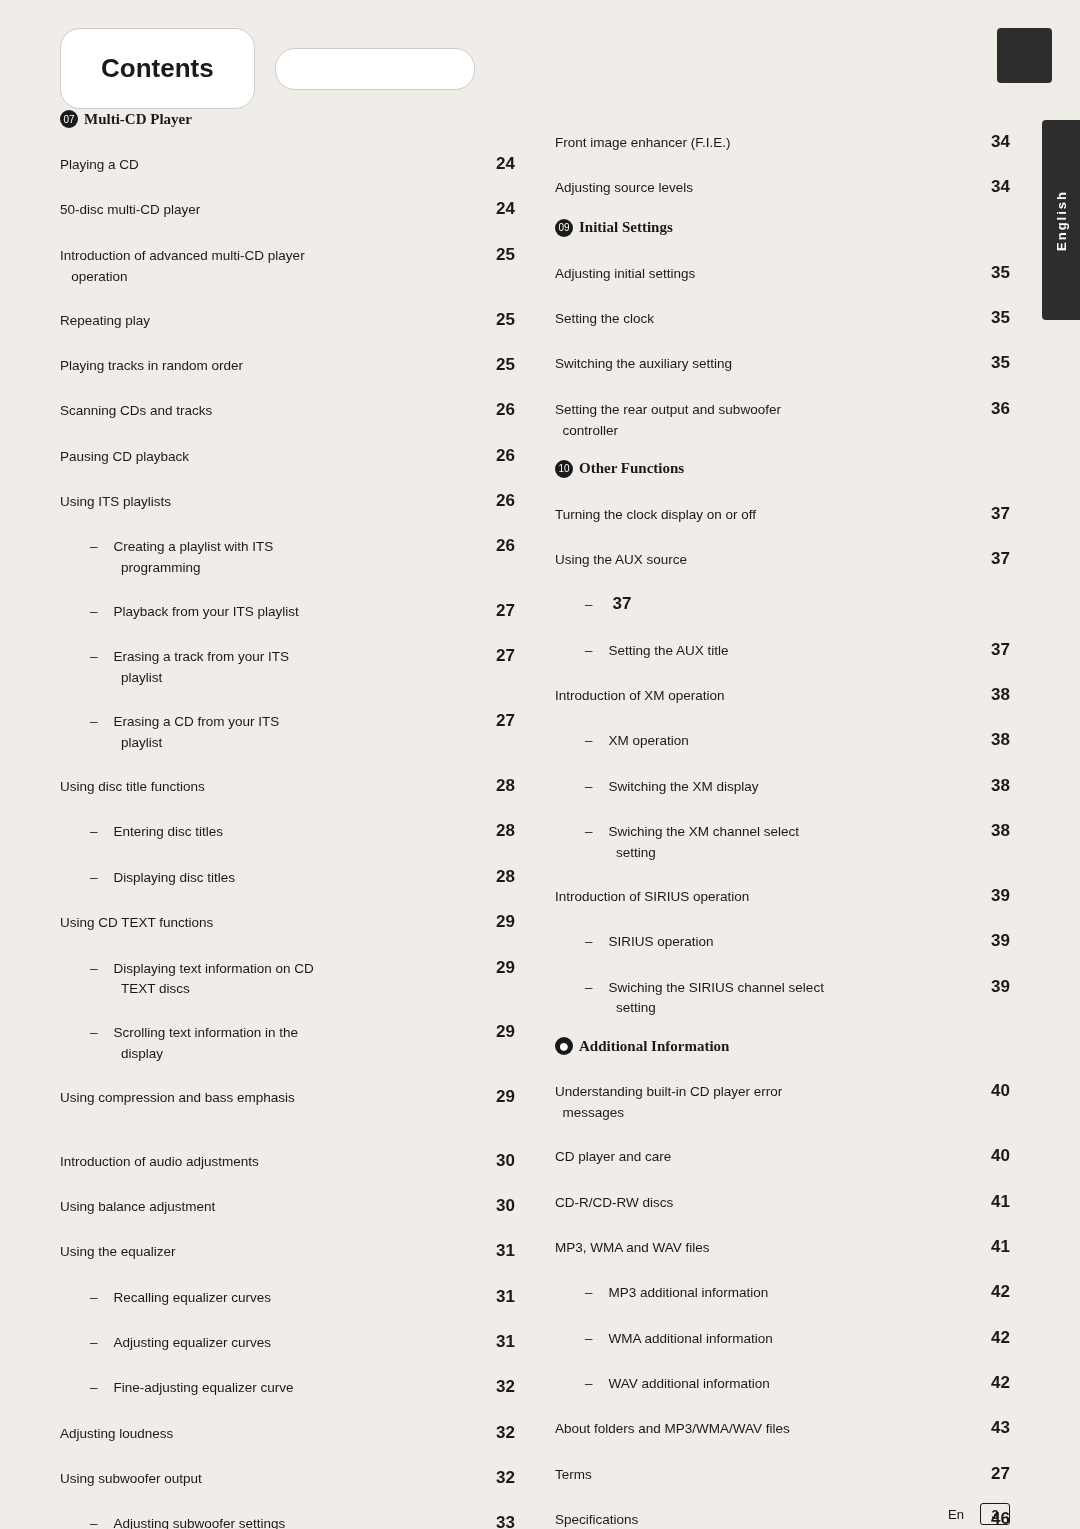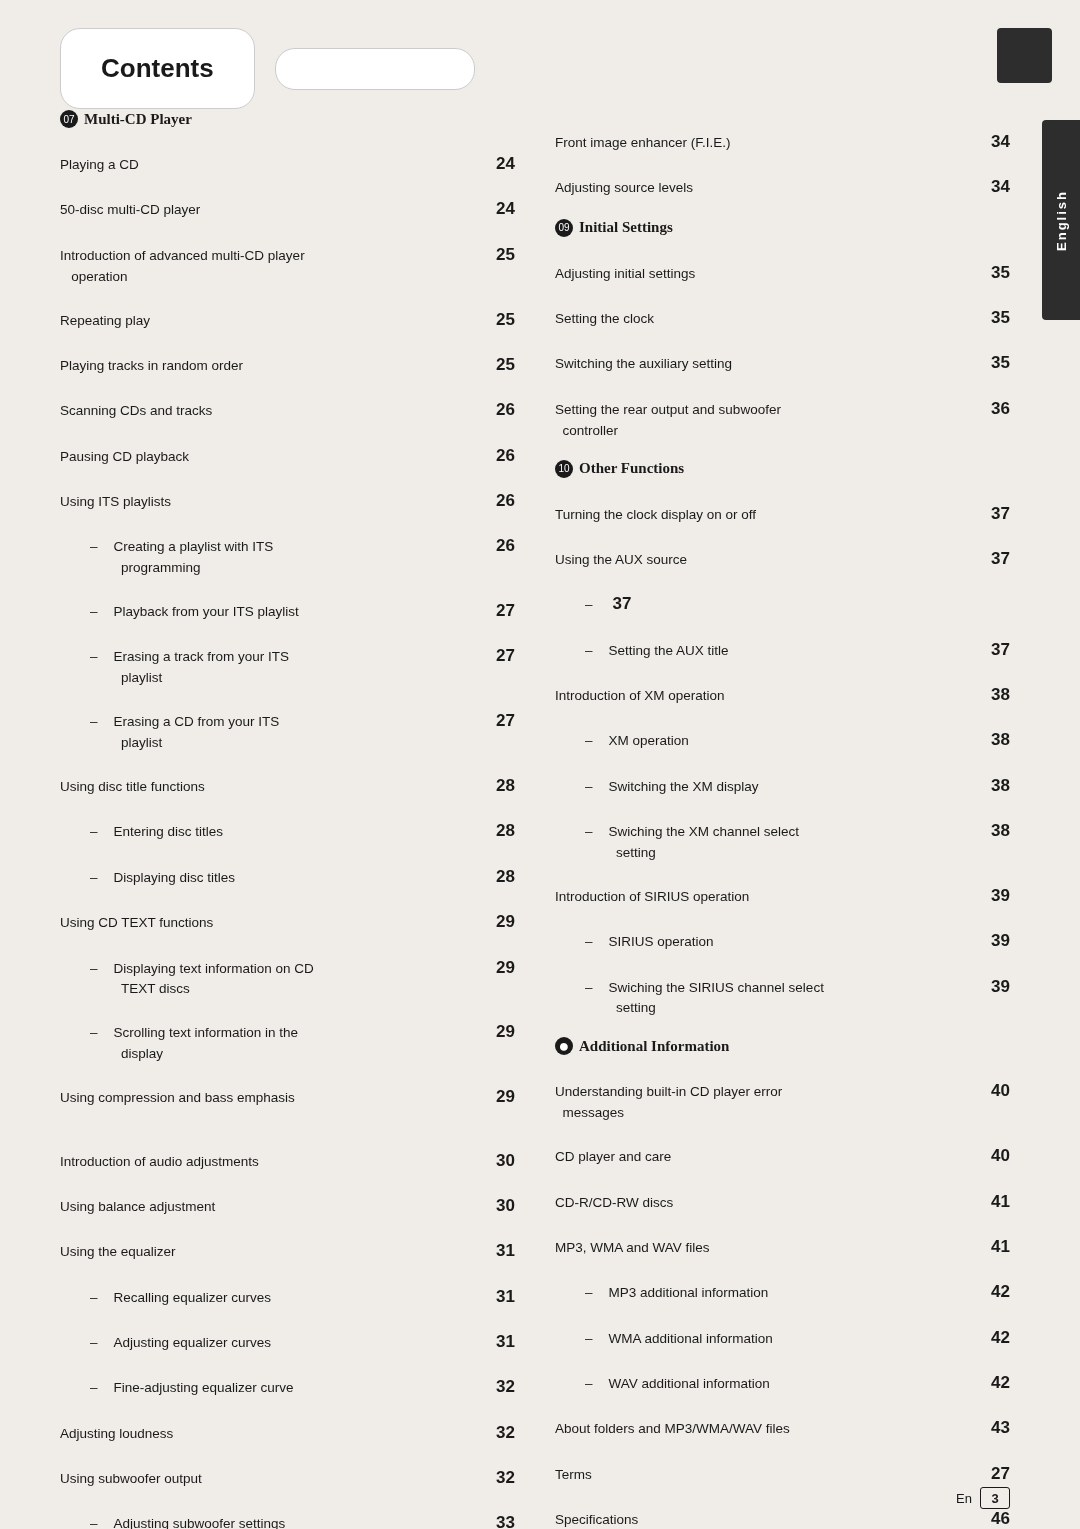--- a/index.html
+++ b/index.html
@@ -147,25 +147,25 @@
     }
 
     .dash {
       margin-right: 4px;
       flex-shrink: 0;
     }
 
     
     .footer {
       position: absolute;
-      bottom: 20px;
+      bottom: 4px;
       right: 70px;
       display: flex;
       align-items: center;
-      gap: 8px;
+      gap: 16px;
     }
 
     .footer-en {
       font-size: 13px;
       color: #1a1a1a;
     }
 
     .footer-num-box {
       width: 30px;
       height: 22px;

